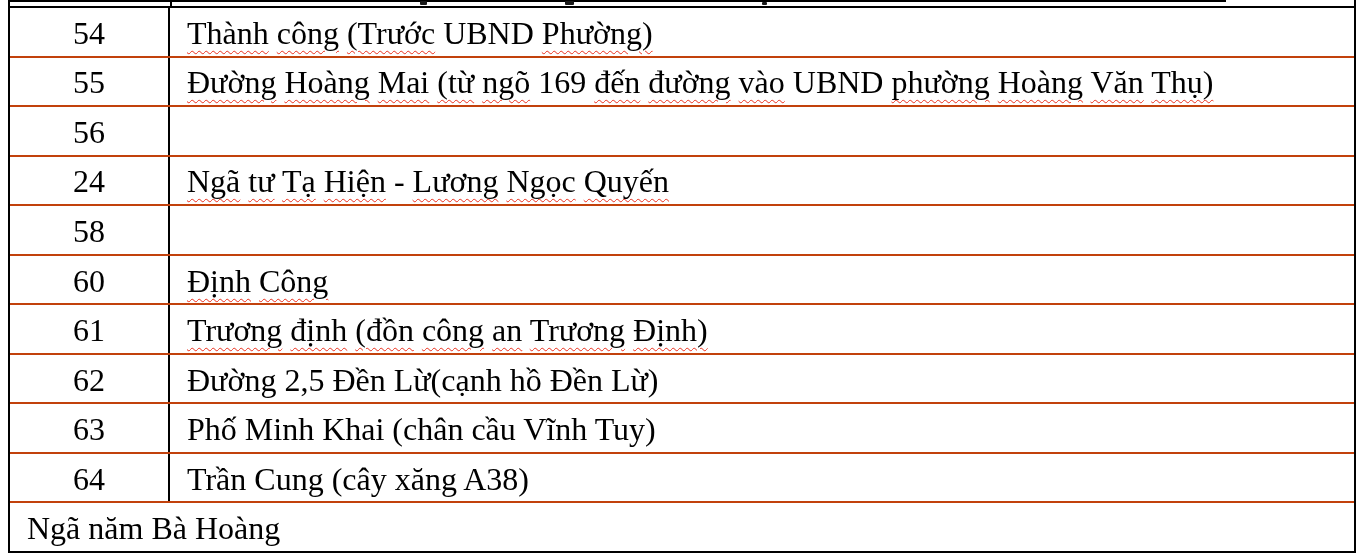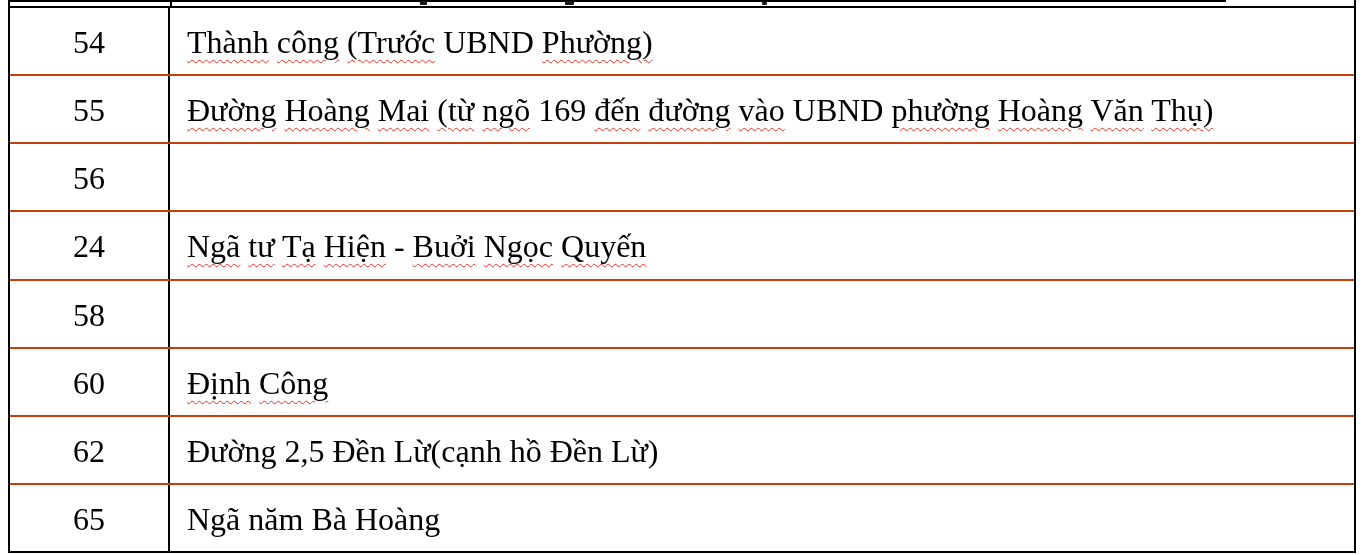--- a/index.html
+++ b/index.html
@@ -83,37 +83,54 @@
       <div class="name-cell">
         <span><span class="sq">Đường</span> <span class="sq">Hoàng</span> <span class="sq">Mai</span> <span class="sq">(từ</span> <span class="sq">ngõ</span> <span>169</span> <span class="sq">đến</span> <span class="sq">đường</span> <span class="sq">vào</span> <span>UBND</span> <span class="sq">phường</span> <span class="sq">Hoàng</span> <span class="sq">Văn</span> <span class="sq">Thụ)</span></span>
       </div>
     </div>
     <div class="row">
       <div class="num-cell">56</div>
     </div>
     <div class="row">
       <div class="num-cell">24</div>
       <div class="name-cell">
-        <span><span class="sq">Ngã</span> <span class="sq">tư</span> <span class="sq">Tạ</span> <span class="sq">Hiện</span> <span>-</span> <span class="sq">Buởi</span> <span class="sq">Ngọc</span> <span class="sq">Quyến</span></span>
+        <span><span class="sq">Ngã</span> <span class="sq">tư</span> <span class="sq">Tạ</span> <span class="sq">Hiện</span> <span>-</span> <span class="sq">Lương</span> <span class="sq">Ngọc</span> <span class="sq">Quyến</span></span>
       </div>
     </div>
     <div class="row">
       <div class="num-cell">58</div>
     </div>
     <div class="row">
       <div class="num-cell">60</div>
       <div class="name-cell">
         <span><span class="sq">Định</span> <span class="sq">Công</span></span>
       </div>
     </div>
     <div class="row">
+      <div class="num-cell">61</div>
+      <div class="name-cell">
+        <span><span class="sq">Trương</span> <span class="sq">định</span> <span class="sq">(đồn</span> <span class="sq">công</span> <span class="sq">an</span> <span class="sq">Trương</span> <span class="sq">Định)</span></span>
+      </div>
+    </div>
+    <div class="row">
       <div class="num-cell">62</div>
       <div class="name-cell">
         <span>Đường 2,5 Đền Lừ(cạnh hồ Đền Lừ)</span>
       </div>
     </div>
     <div class="row">
-      <div class="num-cell">65</div>
+      <div class="num-cell">63</div>
+      <div class="name-cell">
+        <span>Phố Minh Khai (chân cầu Vĩnh Tuy)</span>
+      </div>
+    </div>
+    <div class="row">
+      <div class="num-cell">64</div>
+      <div class="name-cell">
+        <span>Trần Cung (cây xăng A38)</span>
+      </div>
+    </div>
+    <div class="row">
       <div class="name-cell">
         <span>Ngã năm Bà Hoàng</span>
       </div>
     </div>
   </div>
 
 </body></html>

